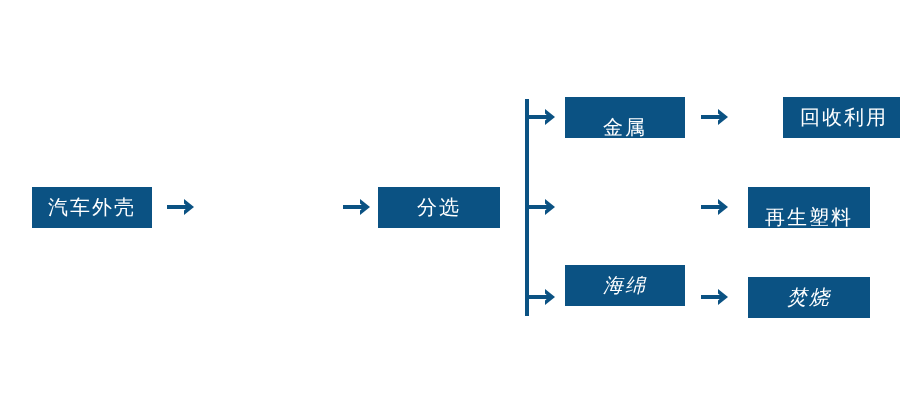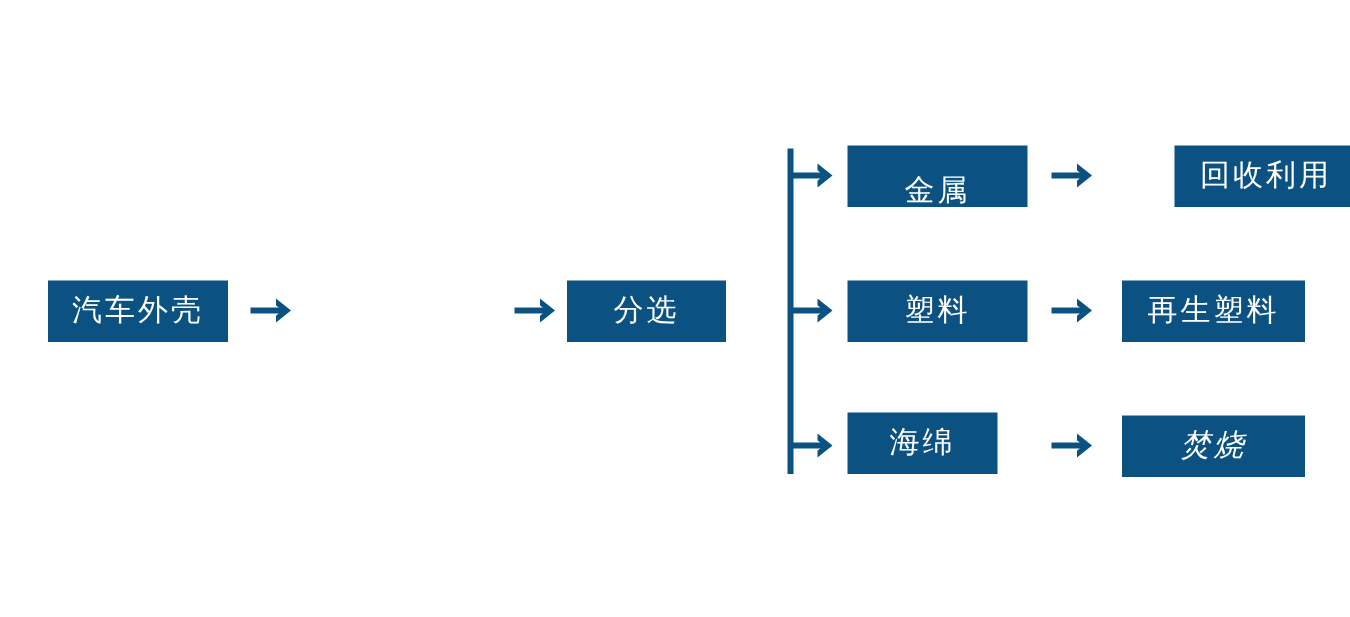--- a/index.html
+++ b/index.html
@@ -74,21 +74,21 @@
   </div>
 
 
   <div class="arrow" style="left:340px; top:192px;">
     <svg viewBox="0 0 34 30" aria-hidden="true">
       <path d="M3 15 H24" stroke="currentColor" stroke-width="4" fill="none"></path>
       <path d="M20 7 L30 15 L20 23 L20 18.5 L24 15 L20 11.5 Z" fill="currentColor"></path>
     </svg>
   </div>
 
-  <div class="node blue" style="left:378px; top:187px; width:106px;">
+  <div class="node blue" style="left:378px; top:187px; width:122px;">
     <span>分选</span>
   </div>
 
   <div class="vline" style="left:525px; top:99px; height:217px;"></div>
 
   <div class="branch-arrow" style="left:527px; top:102px;">
     <svg viewBox="0 0 32 30" aria-hidden="true">
       <path d="M0 15 H22" stroke="currentColor" stroke-width="4" fill="none"></path>
       <path d="M18 7 L28 15 L18 23 L18 18.5 L22 15 L18 11.5 Z" fill="currentColor"></path>
     </svg>
@@ -109,43 +109,40 @@
     <span>回收利用</span>
   </div>
 
   <div class="branch-arrow" style="left:527px; top:192px;">
     <svg viewBox="0 0 32 30" aria-hidden="true">
       <path d="M0 15 H22" stroke="currentColor" stroke-width="4" fill="none"></path>
       <path d="M18 7 L28 15 L18 23 L18 18.5 L22 15 L18 11.5 Z" fill="currentColor"></path>
     </svg>
   </div>
 
-  <div class="node blue" style="left:565px; top:187px; width:120px;">
-    <span>塑料</span>
-  </div>
 
   <div class="arrow" style="left:698px; top:192px;">
     <svg viewBox="0 0 34 30" aria-hidden="true">
       <path d="M3 15 H24" stroke="currentColor" stroke-width="4" fill="none"></path>
       <path d="M20 7 L30 15 L20 23 L20 18.5 L24 15 L20 11.5 Z" fill="currentColor"></path>
     </svg>
   </div>
 
-  <div class="node blue" style="left:748px; top:187px; width:122px;">
+  <div class="node blue" style="left:748px; top:187px; width:122px;align-items:flex-end;">
     <span>再生塑料</span>
   </div>
 
   <div class="branch-arrow" style="left:527px; top:282px;">
     <svg viewBox="0 0 32 30" aria-hidden="true">
       <path d="M0 15 H22" stroke="currentColor" stroke-width="4" fill="none"></path>
       <path d="M18 7 L28 15 L18 23 L18 18.5 L22 15 L18 11.5 Z" fill="currentColor"></path>
     </svg>
   </div>
 
-  <div class="node blue" style="left:565px; top:275px; width:100px;">
+  <div class="node blue" style="left:565px; top:265px; width:120px;font-style:italic;">
     <span>海绵</span>
   </div>
 
   <div class="arrow" style="left:698px; top:282px;">
     <svg viewBox="0 0 34 30" aria-hidden="true">
       <path d="M3 15 H24" stroke="currentColor" stroke-width="4" fill="none"></path>
       <path d="M20 7 L30 15 L20 23 L20 18.5 L24 15 L20 11.5 Z" fill="currentColor"></path>
     </svg>
   </div>
 

